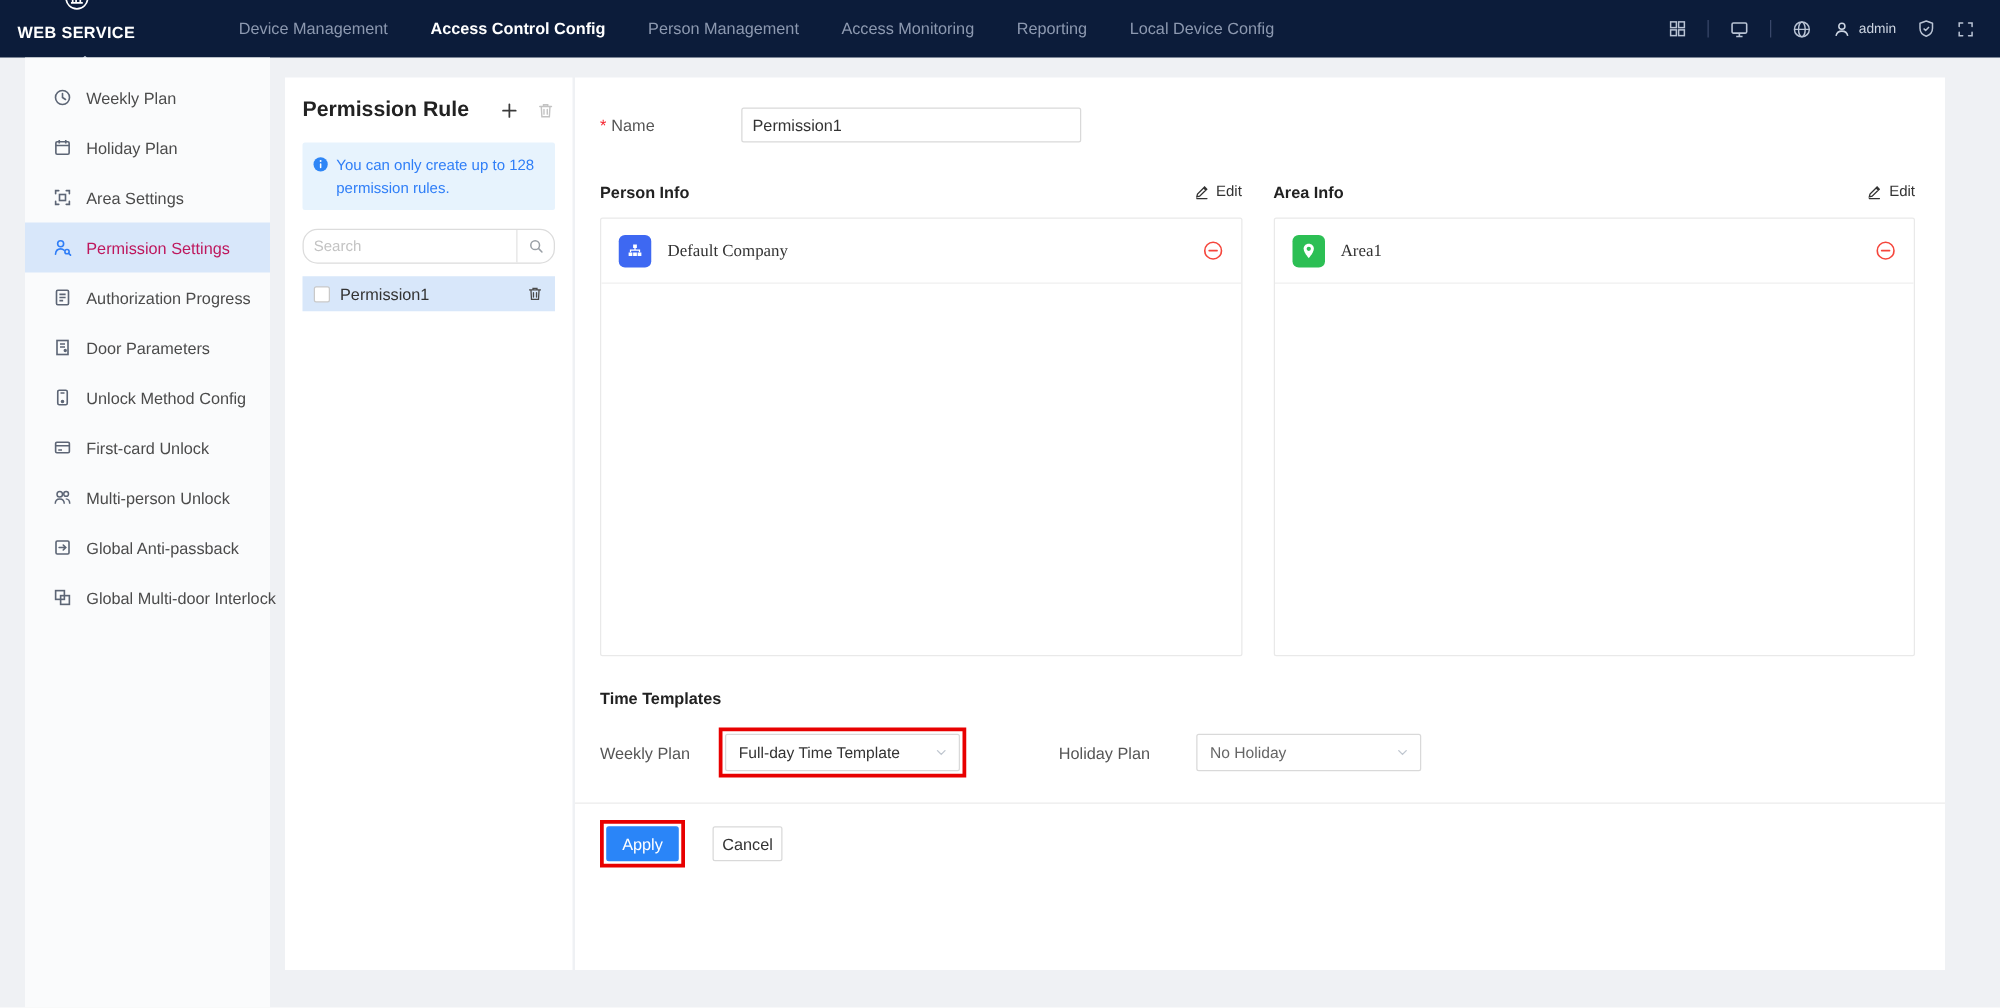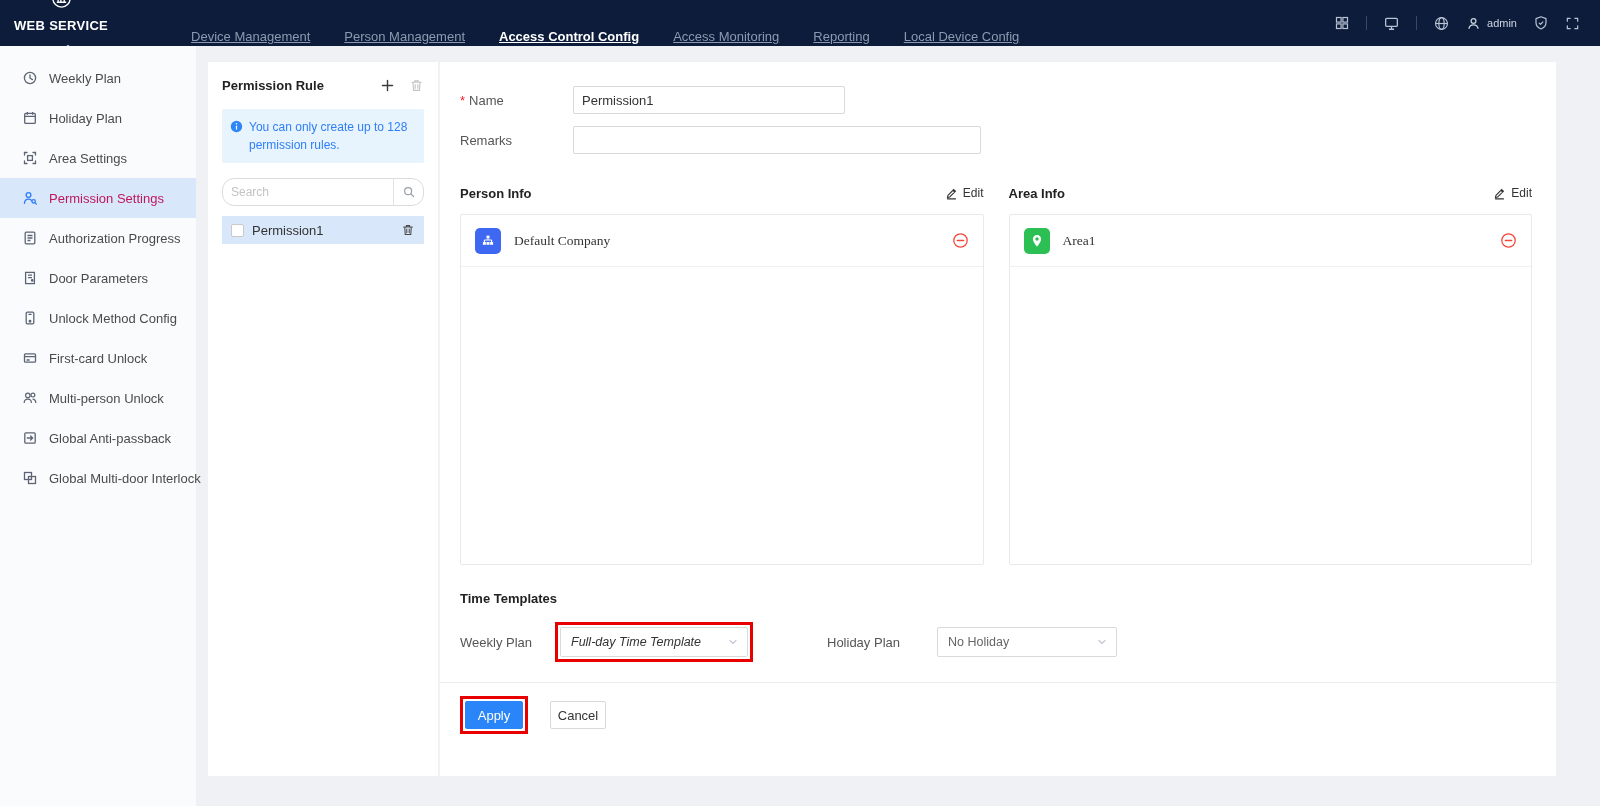--- a/index.html
+++ b/index.html
@@ -10,43 +10,43 @@
     background:#eff1f4; color:#333;
   }
   svg { display:block; }
 
   
   .topbar { height:46px; background:#0c1c3a; display:flex; align-items:center; }
   .brand { display:flex; align-items:center; gap:9px; padding:0 14px;flex-direction:column; }
   .brand-name { color:#fff; font-size:13px; font-weight:bold; letter-spacing:.3px; white-space:nowrap; }
   .home-btn { margin-left:14px; color:#c6cfdd; cursor:pointer; }
   .topnav { display:flex; margin-left:52px; height:46px; }
-  .nav-item { padding:14px 17px; line-height:46px; font-size:13px; color:#8d99b0; cursor:pointer; white-space:nowrap;text-decoration:underline; }
+  .nav-item { padding:0 17px; line-height:46px; font-size:13px; color:#8d99b0; cursor:pointer; white-space:nowrap; }
   .nav-item.active { color:#ffffff; font-weight:bold; }
   .tb-right { margin-left:auto; display:flex; align-items:center; gap:16px; padding-right:20px; color:#b9c3d4; }
   .tb-sep { width:1px; height:14px; background:#39476a; }
   .tb-icon { cursor:pointer; display:flex; align-items:center; }
   .tb-user { display:flex; align-items:center; gap:6px; font-size:11px; color:#cdd5e2; cursor:pointer; }
 
   
-  .page { display:flex; height:760px; }
+  .page { display:flex; height:760px;margin-left:20px; }
   .sidebar { width:196px; background:#fafbfc; padding-top:12px; flex-shrink:0; }
   .content { flex:1; display:flex; padding:16px 44px 30px 12px; min-width:0; }
 
   
   .side-item { height:40px; display:flex; align-items:center; gap:11px; padding-left:22px;
                font-size:13px; color:#4b4b4b; cursor:pointer; white-space:nowrap; }
   .side-item svg { color:#5c6575; flex-shrink:0; }
   .side-item.active { background:#d8e7fa; color:#be185d; }
   .side-item.active svg { color:#2f7ef7; }
 
   
   .rule-panel { width:230px; background:#fff; padding:16px 14px; flex-shrink:0; margin-right:2px; }
   .rp-head { display:flex; align-items:center; gap:14px; }
-  .rp-title { flex:1; font-size:13px; font-weight:bold; color:#222; }
+  .rp-title { flex:1; font-size:17px; font-weight:bold; color:#222; }
   .rp-add { color:#3a3a3a; cursor:pointer; }
   .rp-del { color:#c3c3c3; cursor:pointer; }
   .notice { margin-top:16px; background:#e7f3fd; border-radius:2px; padding:9px 9px 9px 8px;
             display:flex; gap:6px; font-size:12px; color:#2f7ef7; line-height:1.5; }
   .notice .info-ic { flex-shrink:0; margin-top:2px; }
   .searchbox { margin-top:15px; height:28px; border:1px solid #dcdcdc; border-radius:12px;
                display:flex; align-items:stretch; background:#fff; }
   .searchbox input { flex:1; min-width:0; border:0; outline:0; padding:0 8px; font-size:12px;
                      font-family:"Liberation Sans", sans-serif; color:#333; background:transparent; }
   .searchbox input::placeholder { color:#c3c3c3; }
@@ -80,21 +80,21 @@
   .item-label { font-size:13.5px; color:#333; font-family:"Liberation Serif", serif; }
   .minus-btn { margin-left:auto; color:#f5463c; cursor:pointer; }
 
   .tt-title { margin-top:26px; font-size:13px; font-weight:bold; color:#222; }
   .tt-row { margin-top:16px; display:flex; align-items:center; }
   .tt-label { font-size:13px; color:#555; }
   .wk-label { width:95px; }
   .hd-label { width:110px; margin-left:74px; }
   .select { height:30px; border:1px solid #d9d9d9; border-radius:2px; background:#fff; cursor:pointer;
             display:flex; align-items:center; justify-content:space-between; padding:0 8px 0 10px; font-size:12.5px; color:#333; }
-  .weekly-select { width:188px;font-style:italic; }
+  .weekly-select { width:188px; }
   .holiday-select { width:180px; color:#666; }
   .chev { color:#c0c7d0; }
 
   .red-annot { border:3px solid #e80000; padding:2px; display:inline-block; line-height:0; }
   .red-annot > * { line-height:normal; }
 
   .divider { margin:20px -24px 0 -20px; border-top:1px solid #ececec; }
   .btn-row { display:flex; align-items:center; gap:22px; padding-top:13px; }
   .apply-btn { width:58px; height:28px; background:#2a85f8; border:1px solid #2a85f8; border-radius:2px;
                color:#fff; font-size:13px; font-family:"Liberation Sans", sans-serif; cursor:pointer; }
@@ -115,22 +115,22 @@
     <span class="brand-name">WEB SERVICE</span>
     <span class="home-btn">
       <svg width="16" height="16" viewBox="0 0 16 16" fill="none" stroke="currentColor" stroke-width="1.3" stroke-linejoin="round">
         <path d="M2.8 8.2 8 3.4l5.2 4.8M4 7.4v6h8v-6M6.6 13.4v-3.2h2.8v3.2"></path>
       </svg>
     </span>
   </div>
 
   <nav class="topnav">
     <div class="nav-item">Device Management</div>
+    <div class="nav-item active">Access Control Config</div>
     <div class="nav-item">Person Management</div>
-    <div class="nav-item active">Access Control Config</div>
     <div class="nav-item">Access Monitoring</div>
     <div class="nav-item">Reporting</div>
     <div class="nav-item">Local Device Config</div>
   </nav>
 
   <div class="tb-right">
     <span class="tb-icon">
       <svg width="16" height="16" viewBox="0 0 16 16" fill="none" stroke="currentColor" stroke-width="1.2">
         <rect x="2.5" y="2.5" width="4.6" height="4.6"></rect>
           <rect x="8.9" y="2.5" width="4.6" height="4.6"></rect>
@@ -313,26 +313,20 @@
       </div>
     </section>
 
     <main class="main-panel">
       <div class="frow">
         <div class="flabel">
           <span class="req">*</span>
           <span>Name</span>
         </div>
         <input class="text name-input" type="text" value="Permission1" style="">
-      </div>
-      <div class="frow">
-        <div class="flabel">
-          <span>Remarks</span>
-        </div>
-        <input class="text remarks-input" type="text" value="" style="">
       </div>
 
       <div class="info-grid">
         <div>
           <div class="sec-head">
             <span class="sec-title">Person Info</span>
             <span class="edit-link">
               <svg width="13" height="13" viewBox="0 0 16 16" fill="none" stroke="#333" stroke-width="1.3">
                 <path d="M3 13l.7-2.8 7-7 2.1 2.1-7 7zM9.8 4.1l2.1 2.1M3 14.6h10" stroke-linecap="round"></path>
               </svg>

